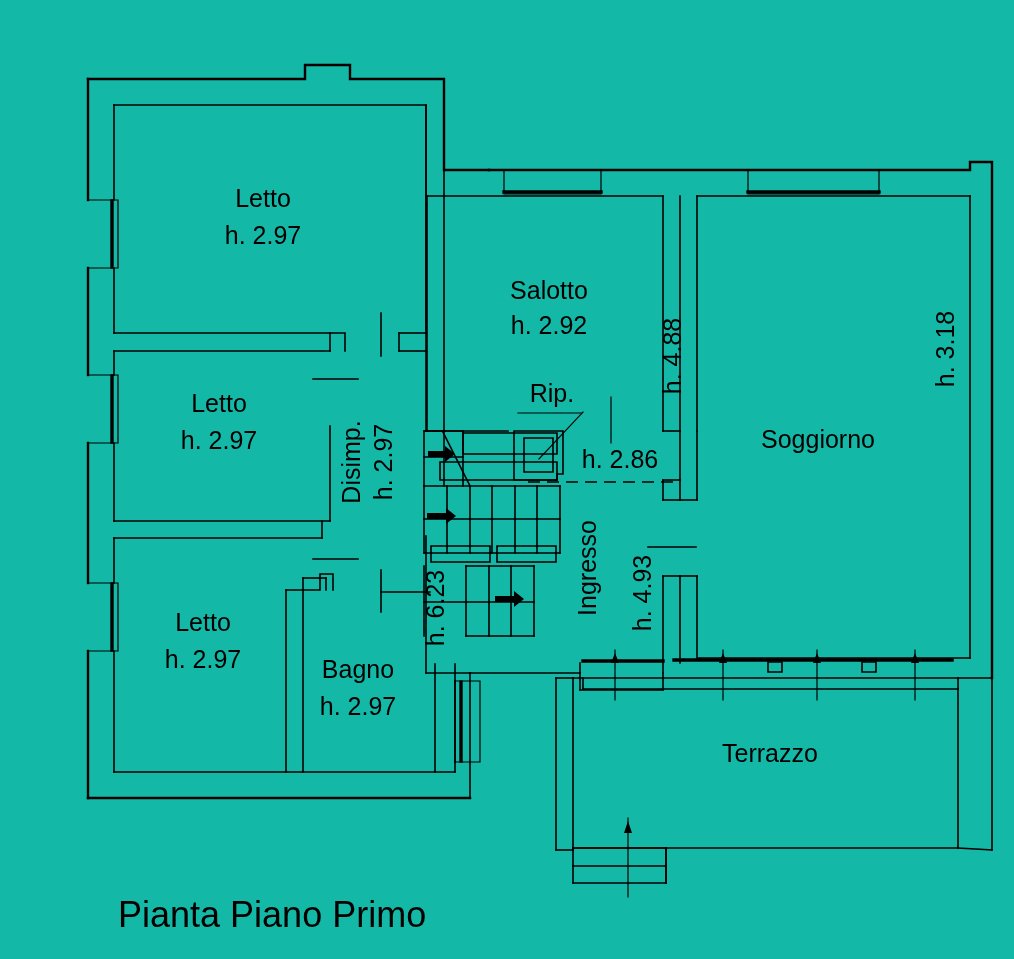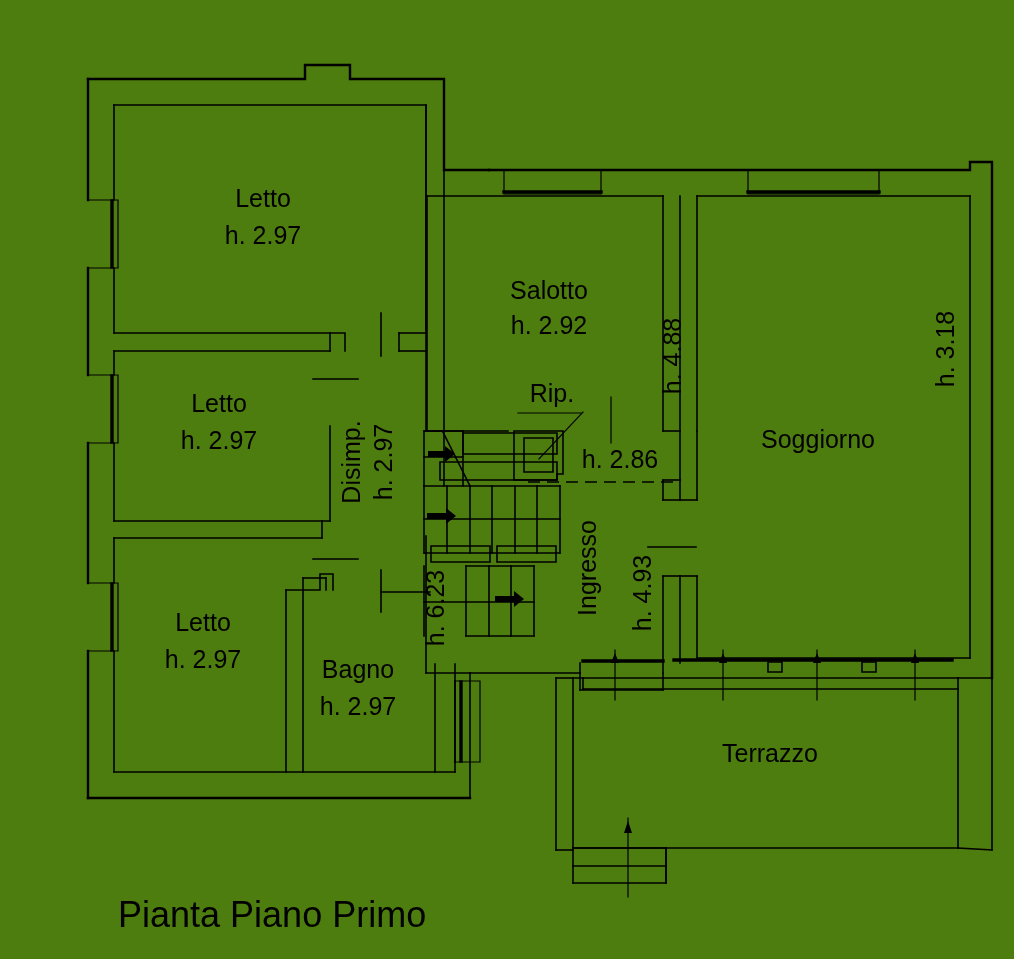--- a/index.html
+++ b/index.html
@@ -10,21 +10,21 @@
   body {
     width: 1014px;
     height: 959px;
     font-family: "Liberation Sans", sans-serif;
     overflow: hidden;
   }
   #plan-root {
     position: relative;
     width: 1014px;
     height: 959px;
-    background: #4d7c0f;
+    background: #14b8a6;
   }
   svg#floorplan {
     display: block;
     width: 1014px;
     height: 959px;
   }
   .wall {
     fill: none;
     stroke: #000000;
     stroke-width: 2.4;

